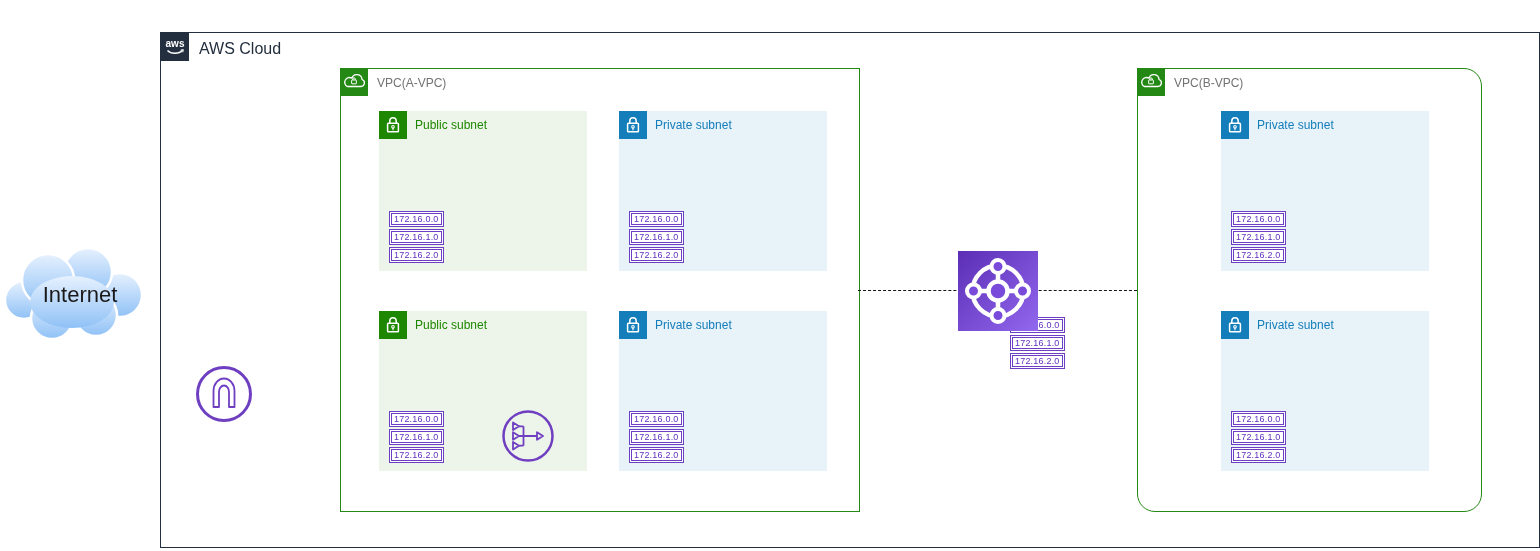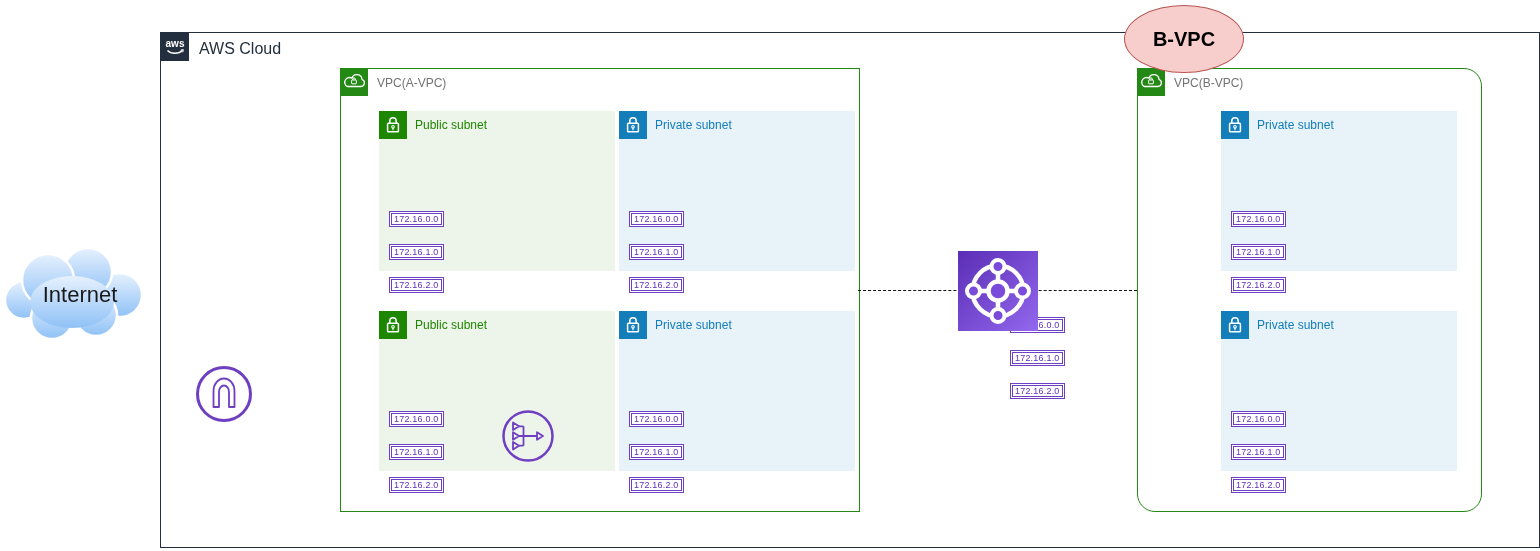--- a/index.html
+++ b/index.html
@@ -13,31 +13,31 @@
   .aws-cloud-label{position:absolute;left:38px;top:7px;font-size:16px;color:#232F3E;}
 
   
   .vpc{position:absolute;border:1px solid #248814;background:#fff;}
   .vpc-a{left:340px;top:68px;width:518px;height:442px;}
   .vpc-b{left:1137px;top:68px;width:343px;height:442px;border-radius:18px;}
   .vpc-icon{position:absolute;left:-1px;top:-1px;width:28px;height:28px;}
   .vpc-label{position:absolute;left:36px;top:7px;font-size:12px;color:#737373;}
 
   
-  .subnet{position:absolute;width:236px;height:160px;}
+  .subnet{position:absolute;width:208px;height:160px;}
   .subnet.public{background:#EDF4E9;}
   .subnet.private{background:#E7F2F9;}
   .subnet-icon{position:absolute;left:0;top:0;width:28px;height:28px;}
   .subnet-label{position:absolute;left:36px;top:7px;font-size:12px;}
   .public .subnet-label{color:#1E8702;}
   .private .subnet-label{color:#147EBA;}
   .ip-stack{position:absolute;left:10px;top:100px;}
 
   
-  .ip-chip{background:#fff;border:1px solid #6C3FC5;padding:1px;margin-bottom:17px;width:fit-content;}
+  .ip-chip{background:#fff;border:1px solid #6C3FC5;padding:1px;margin-bottom:2px;width:fit-content;}
   .ip-chip>span{display:block;border:1px solid #6C3FC5;font-size:9px;line-height:10px;
                 padding:0 2px;color:#5D2EBE;letter-spacing:0.2px;}
 
   
   .callout{position:absolute;width:118px;height:66px;border-radius:50%;background:#F8CECC;
            border:1.5px solid #B85450;display:flex;align-items:center;justify-content:center;
            font-weight:bold;font-size:20px;color:#000;z-index:6;}
   .callout-a{left:320px;top:5px;}
   .callout-b{left:1124px;top:5px;}
 
@@ -280,17 +280,14 @@
     <circle cx="15.5" cy="40" r="6.5" fill="#7A4BDB" stroke="#fff" stroke-width="4"></circle>
     <circle cx="64.5" cy="40" r="6.5" fill="#7A4BDB" stroke="#fff" stroke-width="4"></circle>
     <circle cx="40" cy="40" r="9.5" fill="#7A4BDB" stroke="#fff" stroke-width="4.5"></circle>
   </svg>
 
   <svg class="igw-icon" viewBox="0 0 60 60">
     <circle cx="30" cy="30" r="26.5" stroke="#6F3FC2" stroke-width="3" fill="none"></circle>
     <path d="M19.5,43 V27 a10.5,12.5 0 0 1 21,0 V43 h-5.5 V28 a5,6.5 0 0 0 -10,0 V43 z" stroke="#6F3FC2" stroke-width="1.8" fill="none" stroke-linejoin="round"></path>
   </svg>
 
-  <div class="callout callout-b">
-    <span>B-VPC</span>
-  </div>
 
 </div>
 
 </body></html>

